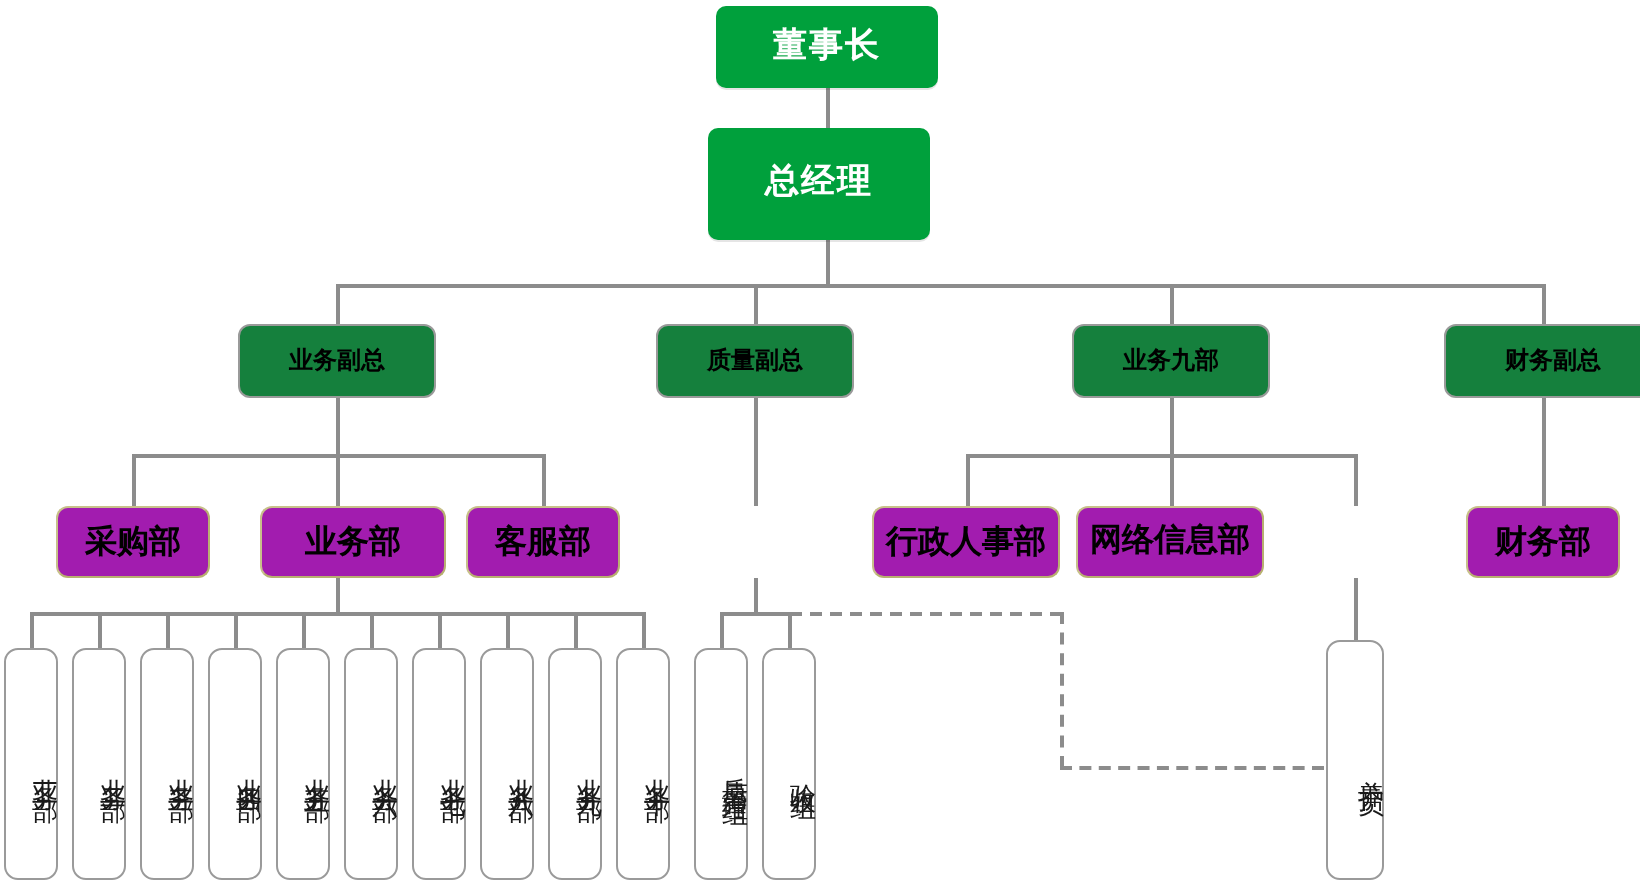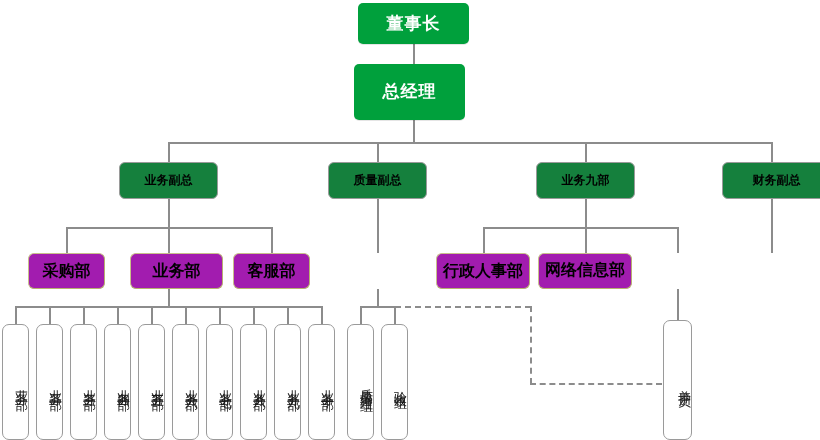--- a/index.html
+++ b/index.html
@@ -177,20 +177,23 @@
 
   <div class="node yellow" style="left:436px;top:253px;width:94px;height:36px;">
     <span>行政人事部</span>
   </div>
 
   <div class="node yellow" style="left:538px;top:253px;width:94px;height:36px;font-family:Liberation Mono, monospace;">
     <span>网络信息部</span>
   </div>
 
 
+  <div class="node yellow" style="left:733px;top:253px;width:77px;height:36px;">
+    <span>财务部</span>
+  </div>
 
   <div class="node leaf" style="left:2px;top:324px;width:27px;height:116px;">
     <span>业务一部</span>
   </div>
   <div class="node leaf" style="left:36px;top:324px;width:27px;height:116px;">
     <span>业务二部</span>
   </div>
   <div class="node leaf" style="left:70px;top:324px;width:27px;height:116px;">
     <span>业务三部</span>
   </div>

